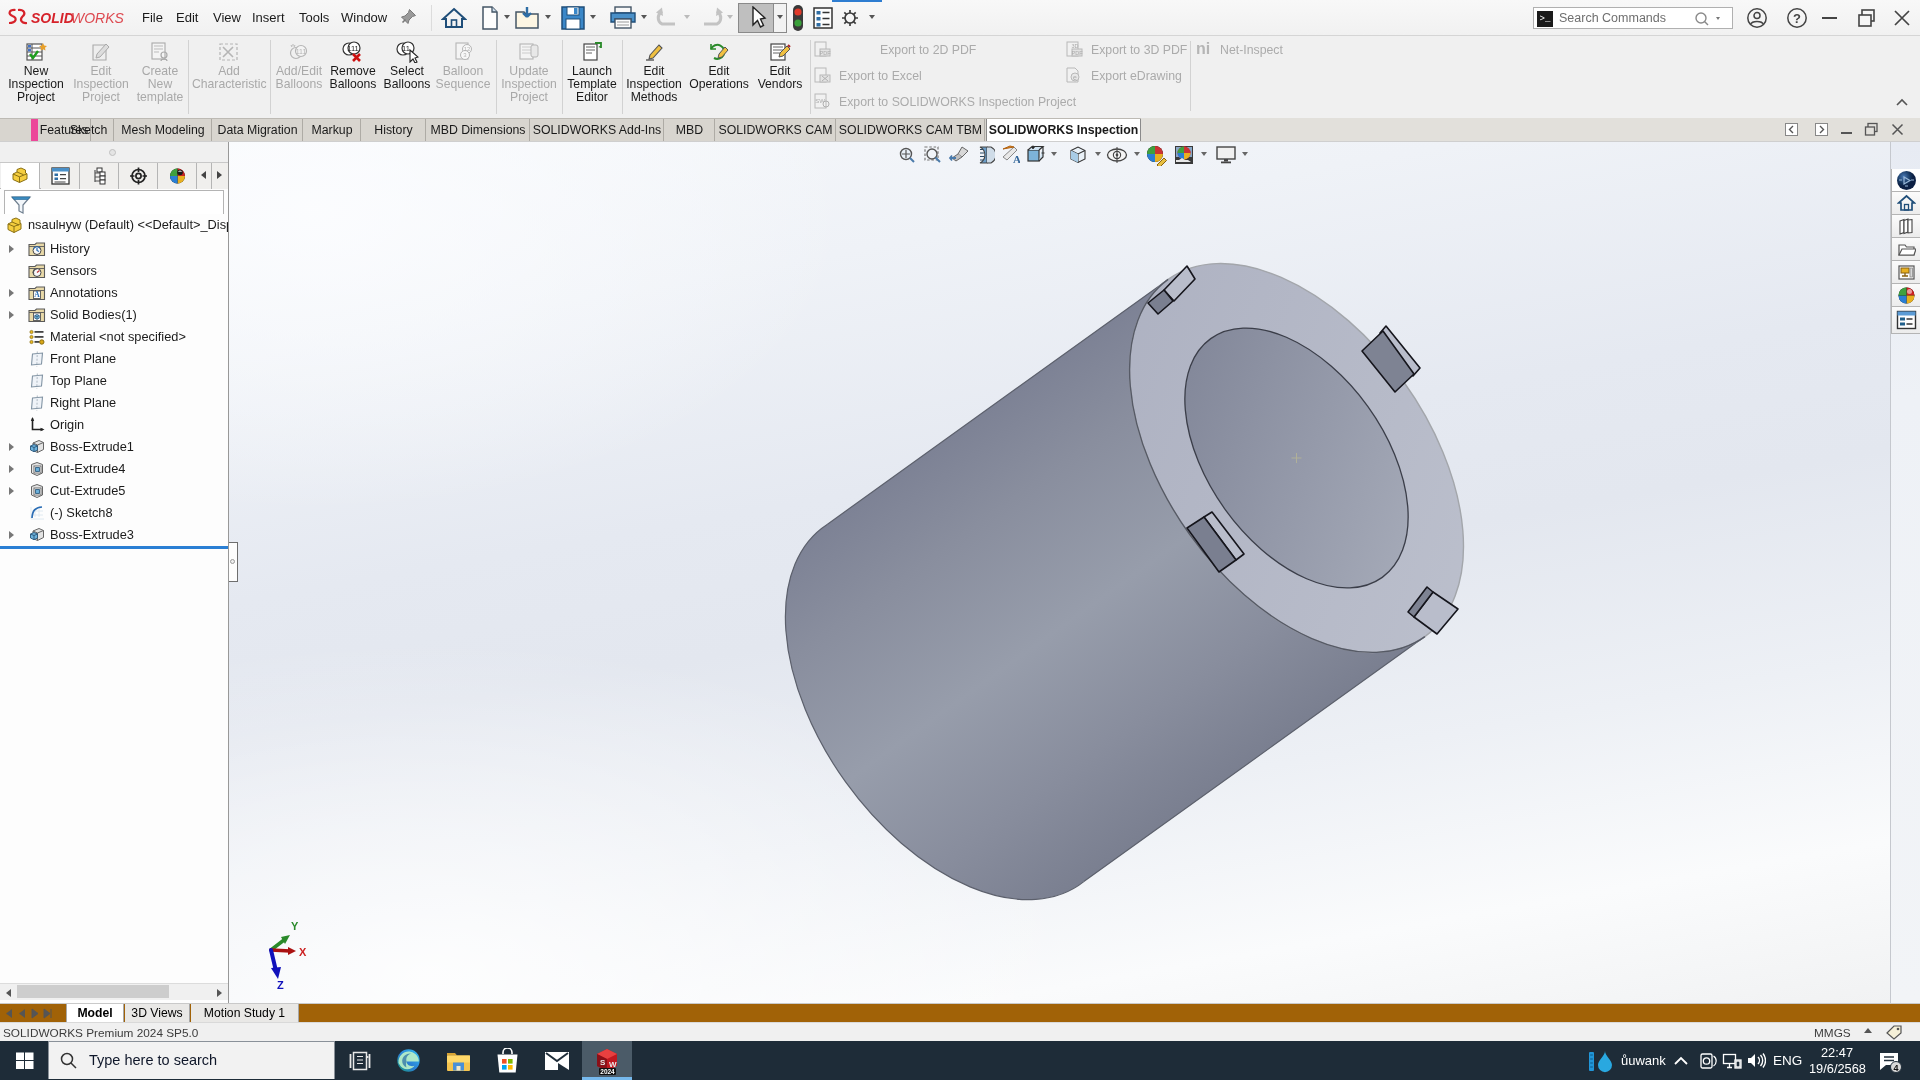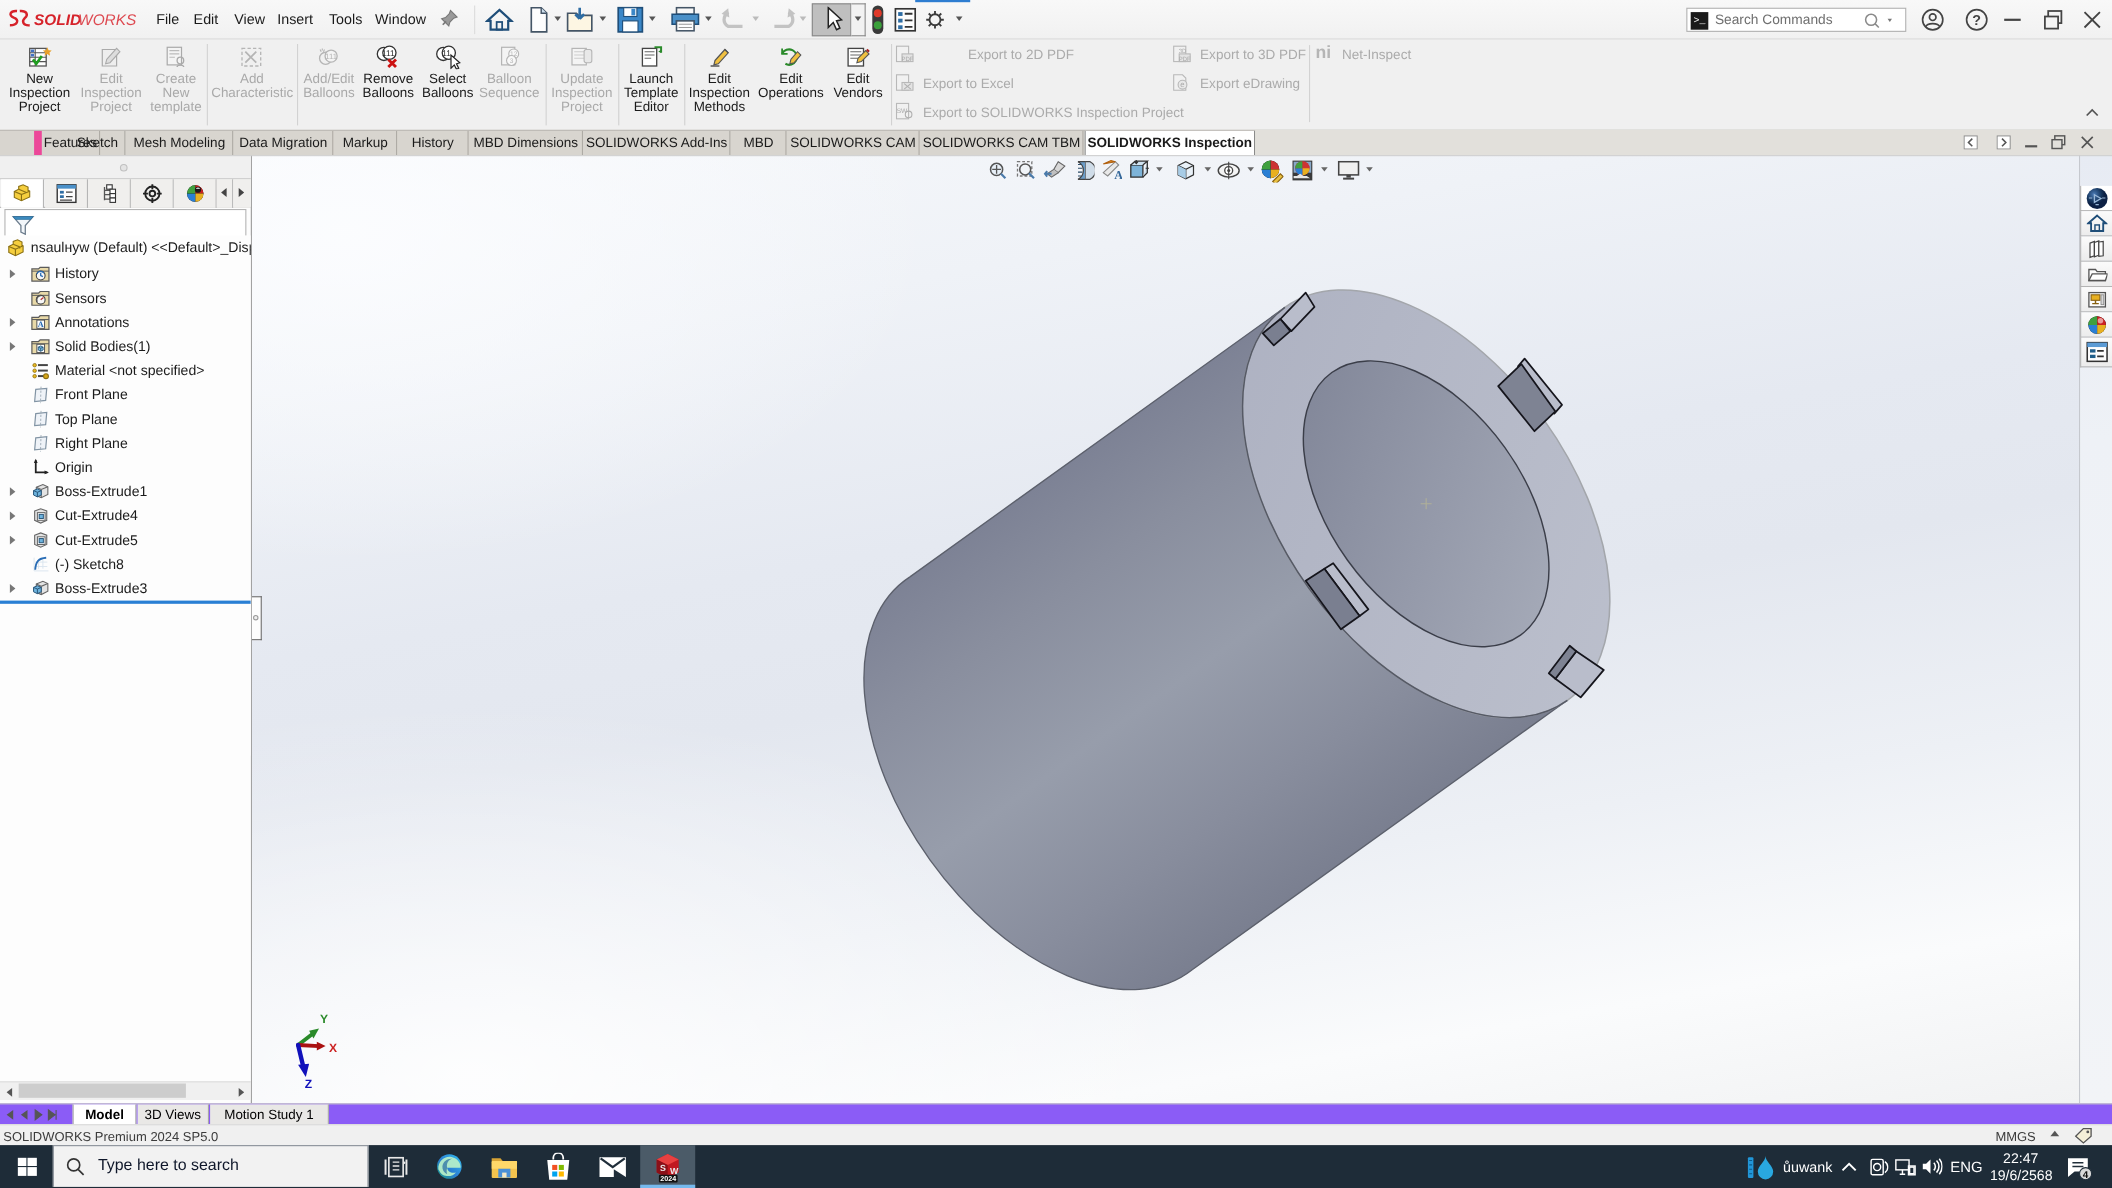--- a/index.html
+++ b/index.html
@@ -51,21 +51,21 @@
 #rollback { position:absolute; left:0px; top:405px; width:228px; height:3px; background:#2a7fd4; }
 #treewhite { position:absolute; left:0; top:408px; width:228px; height:434px; background:#fdfdfd; }
 #hscroll { position:absolute; left:0; top:842px; width:228px; height:17px; background:#f0f0f0; border-top:1px solid #dcdcdc; }
 #hthumb { position:absolute; left:17px; top:844px; width:152px; height:13px; background:#cdcdcd; }
 
 
 #rpane { position:absolute; left:1890px; top:0; width:30px; height:862px; background:linear-gradient(180deg,#e7ebf3 0%,#eef1f6 30%,#f2f4f7 100%); border-left:1px solid #c5c8ce; }
 .rpbtn { position:absolute; left:0px; width:30px; height:23px; background:linear-gradient(#fbfbfb,#ececec); border:1px solid #b4b4b4; border-top:none; }
 
 
-#modeltabs { position:absolute; left:0; top:1003px; width:1920px; height:19px; background:#8b5cf6; border-top:1px solid #c9c9c9; }
+#modeltabs { position:absolute; left:0; top:1003px; width:1920px; height:19px; background:#a16207; border-top:1px solid #c9c9c9; }
 .mtab { position:absolute; top:0; height:19px; line-height:18px; font-size:12.2px; color:#000; text-align:center; border-right:1px solid #a7a7a7; background:#e9e8e6; }
 .mtab.active { background:#ffffff; font-weight:bold; border-left:1px solid #a7a7a7; }
 #statusbar { position:absolute; left:0; top:1022px; width:1920px; height:19px; background:#f0f0f0; border-top:1px solid #d9d9d9; font-size:11.8px; color:#3c3c3c; }
 
 
 #taskbar { position:absolute; left:0; top:1041px; width:1920px; height:39px; background:#1e2c38; }
 #tsearch { position:absolute; left:48px; top:0px; width:287px; height:38px; background:#f2f2f2; border:1px solid #8a9199; border-bottom:none; }
 #swtask { position:absolute; left:582px; top:0; width:50px; height:39px; background:#4b5b68; }
 #swunder { position:absolute; left:582px; top:36px; width:50px; height:3px; background:#76b9ed; }
 .trtxt { position:absolute; color:#fff; font-size:12.5px; }

